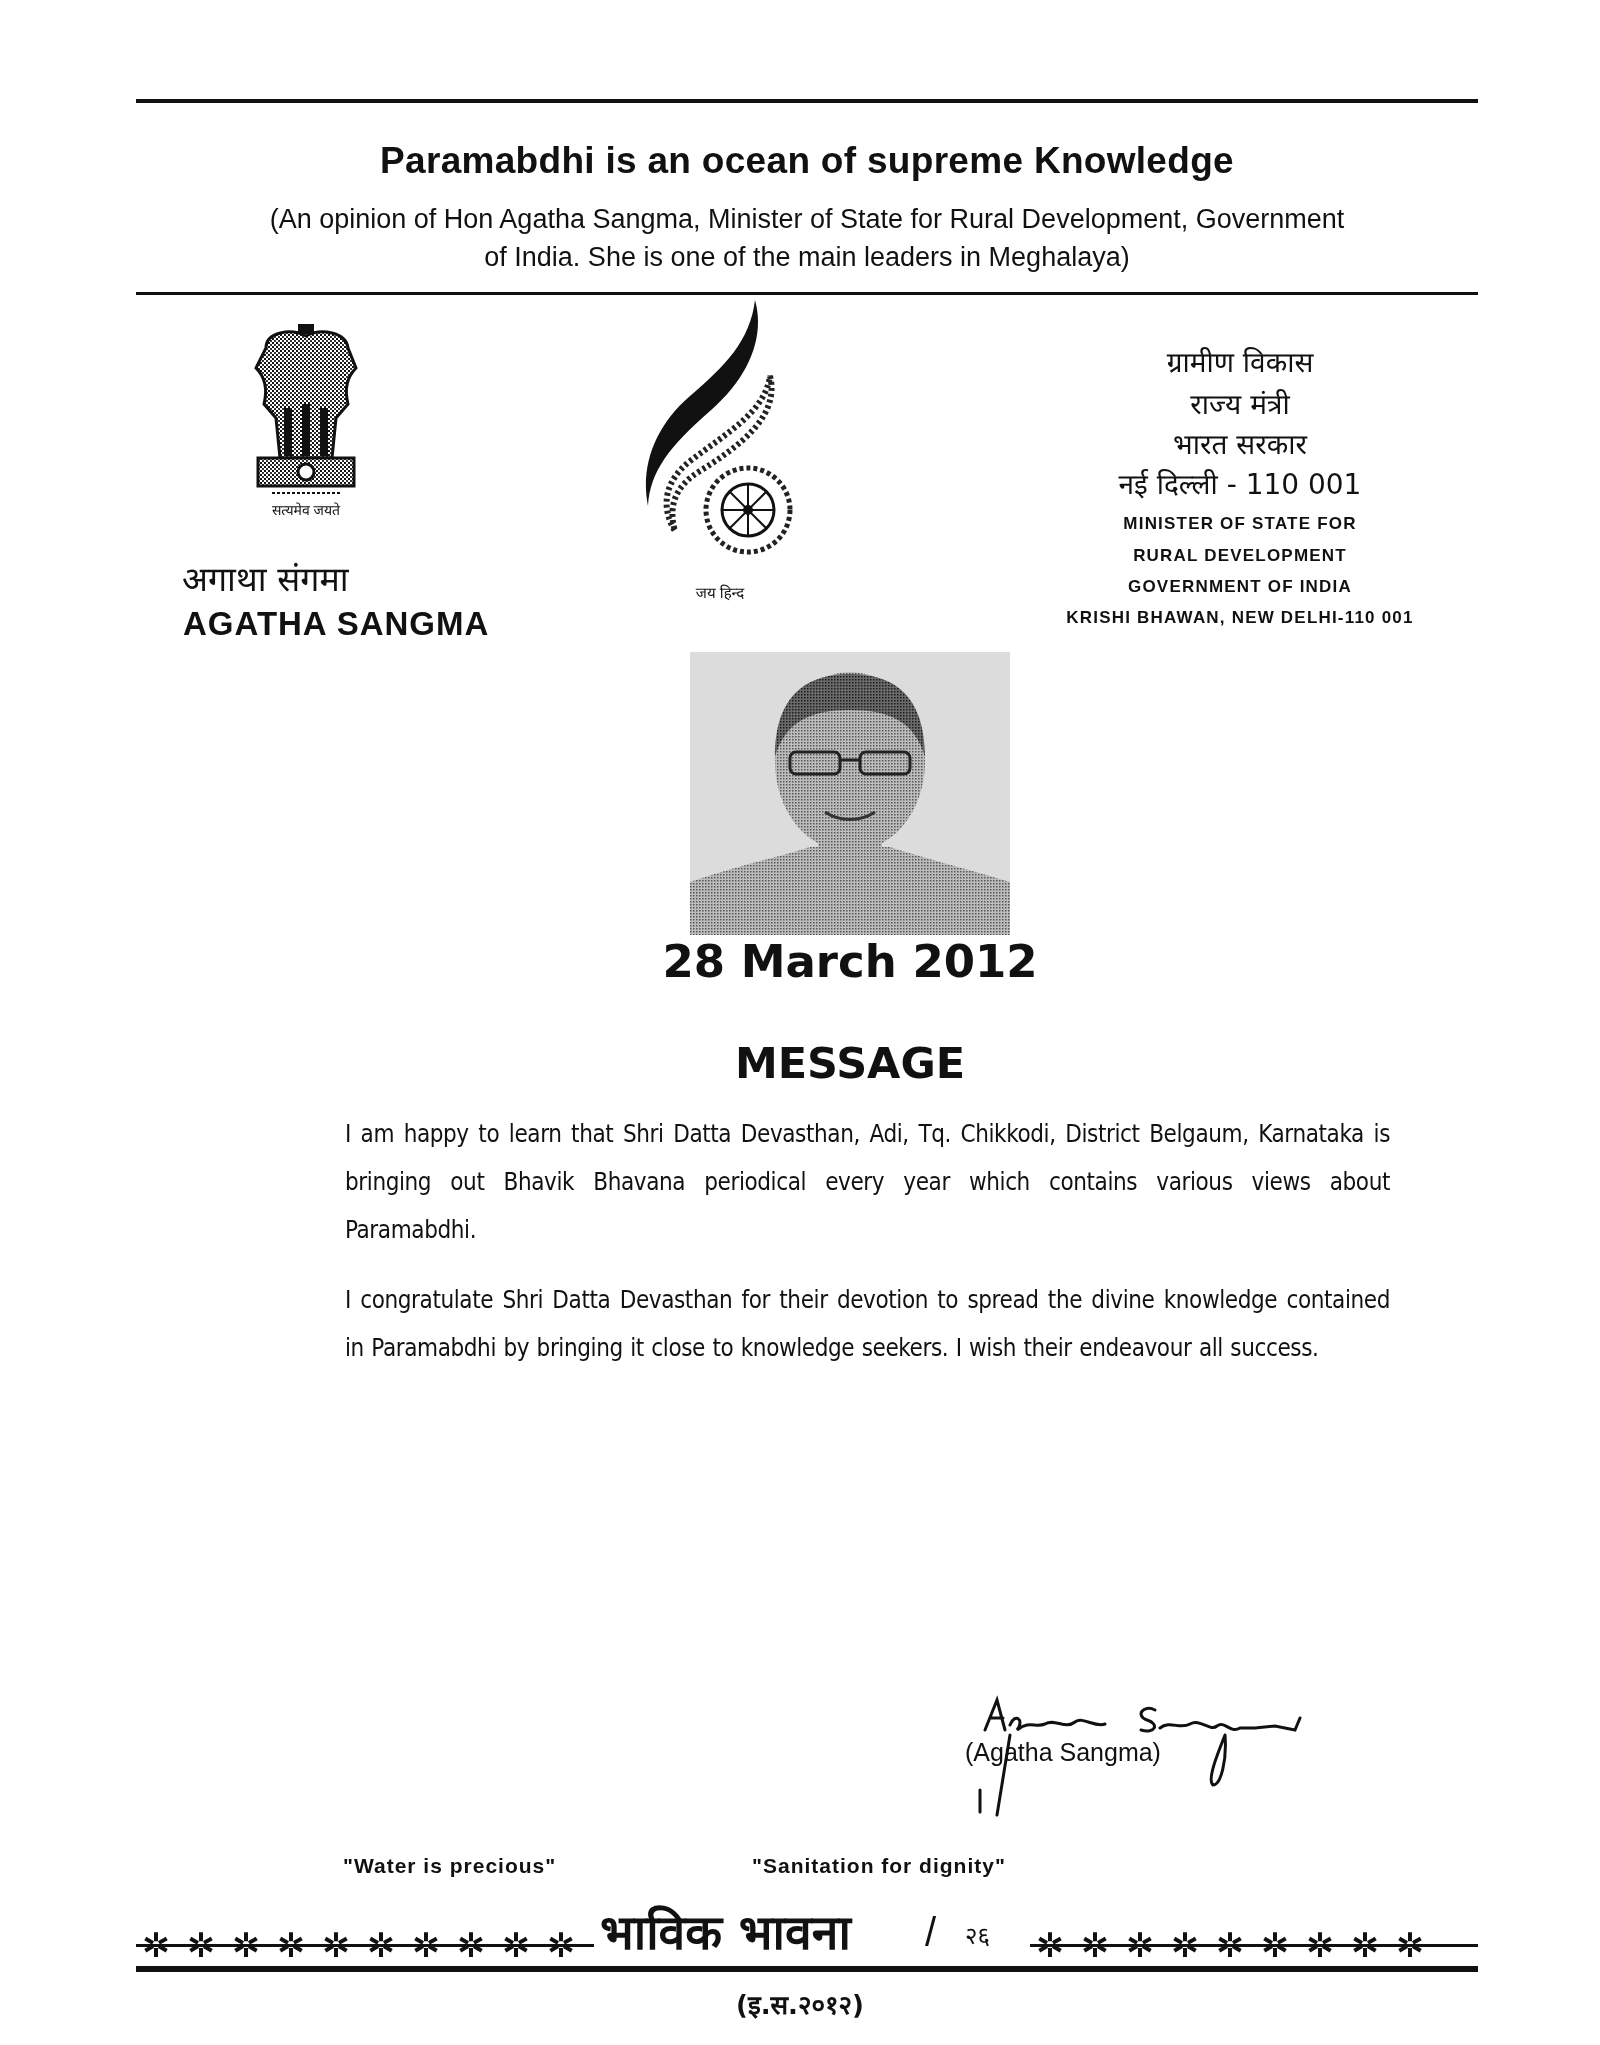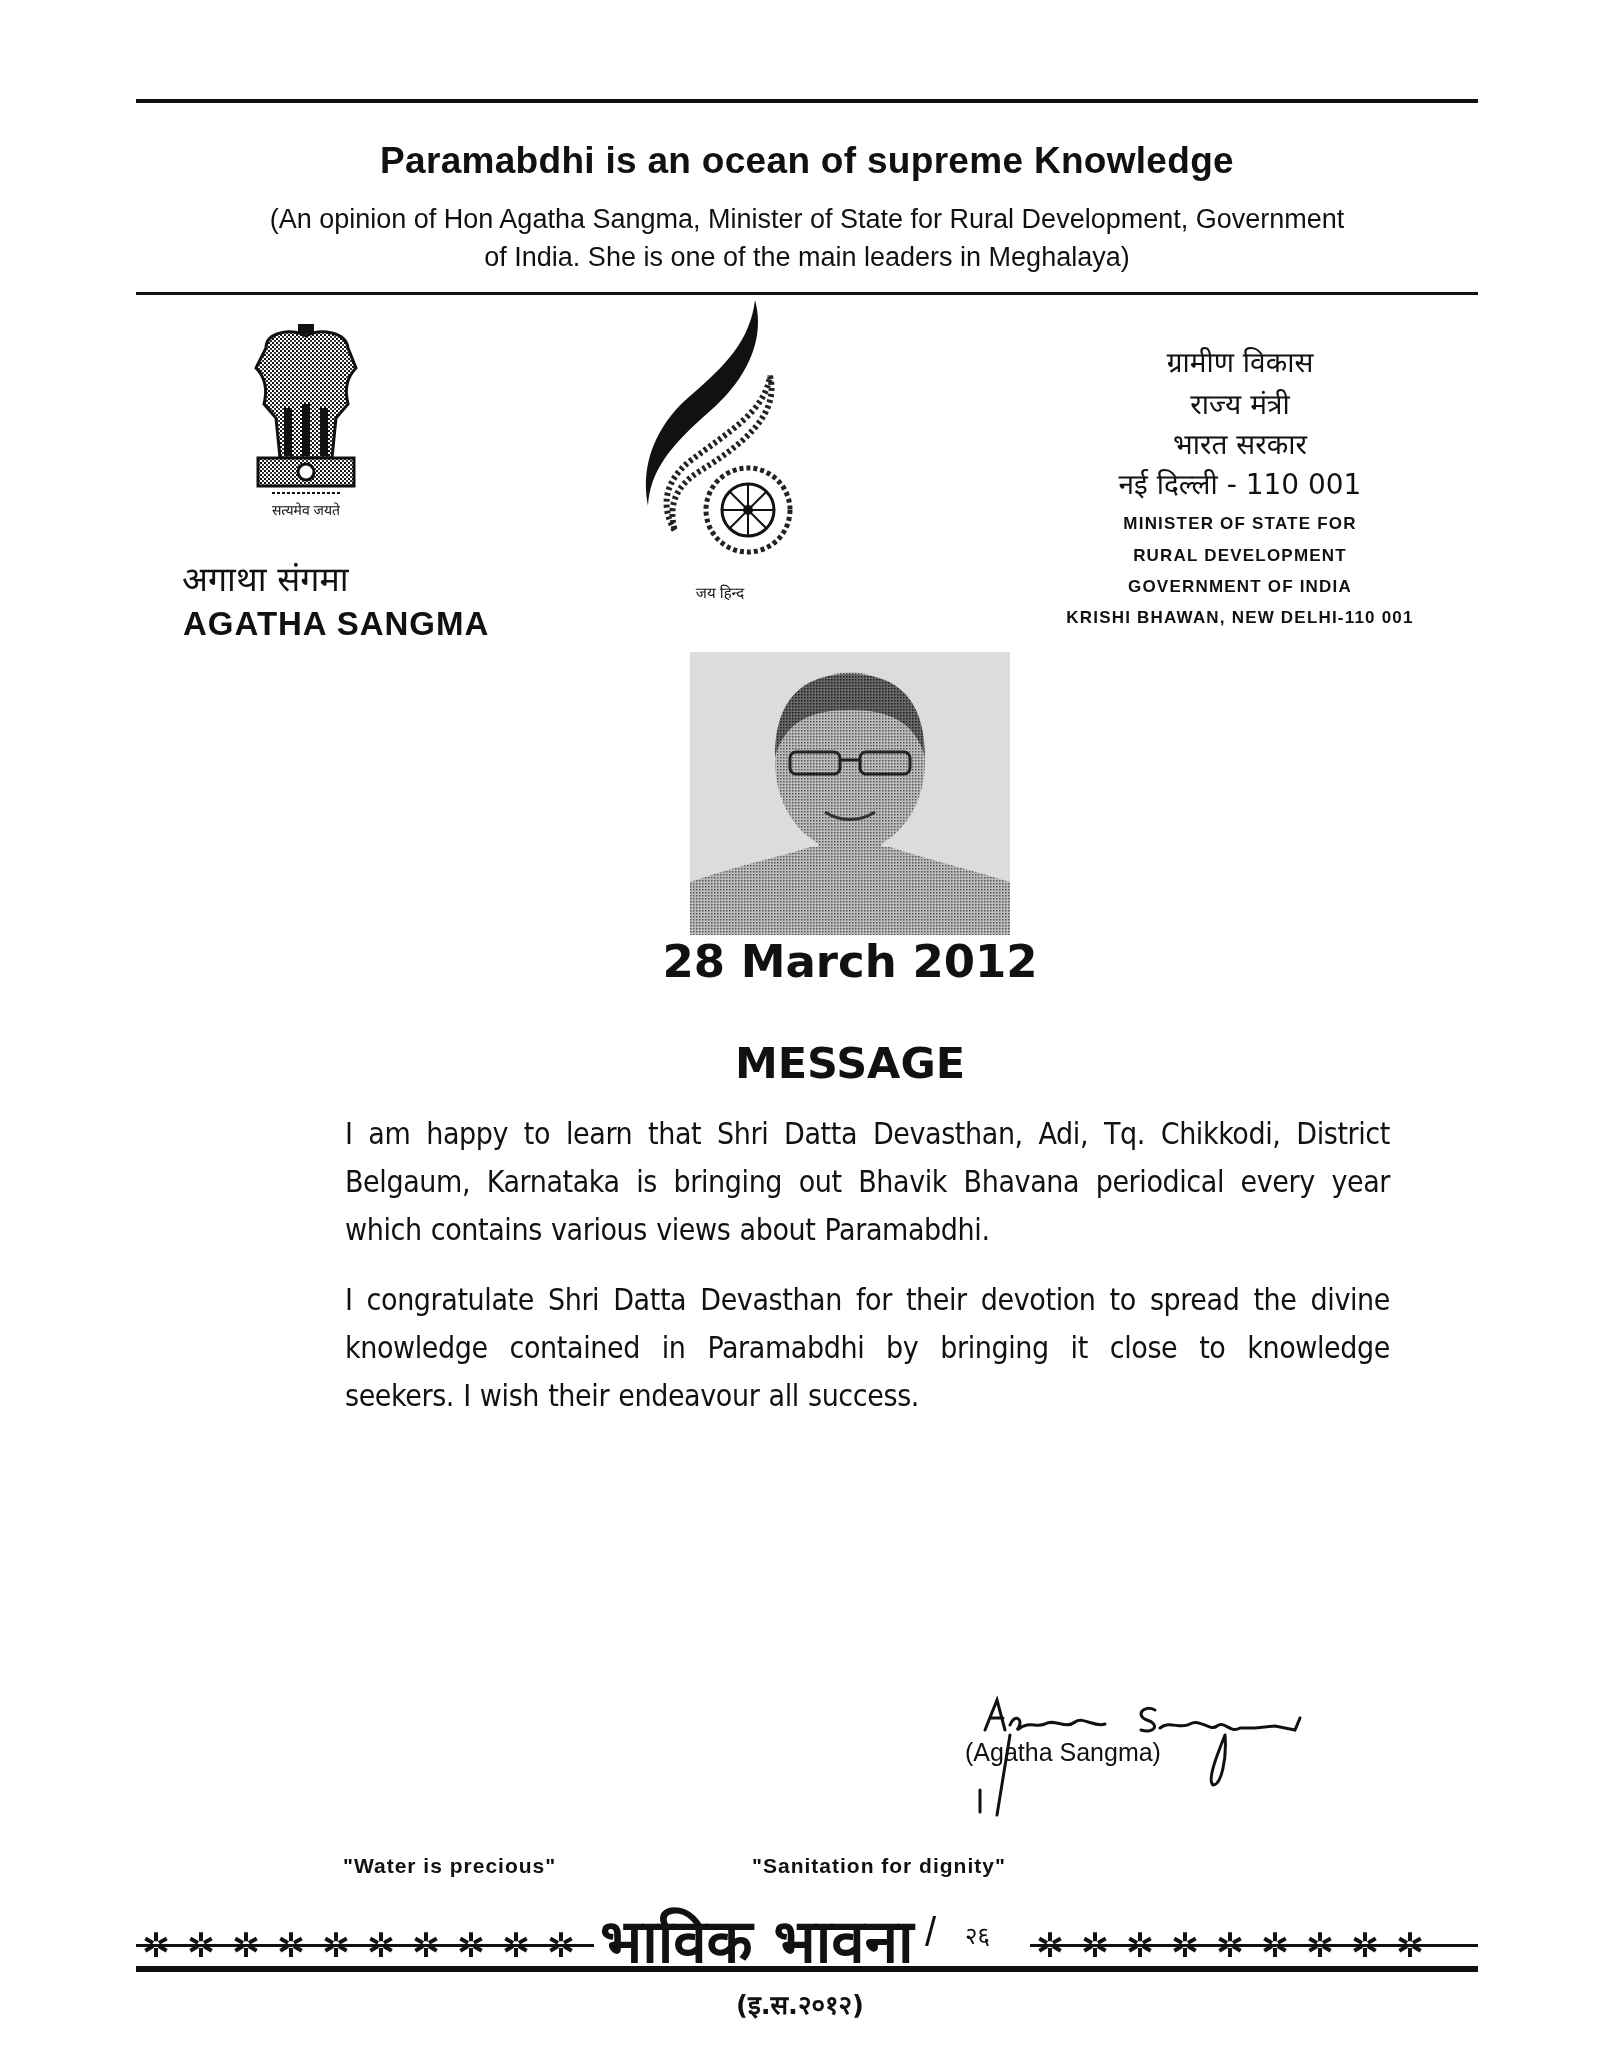--- a/index.html
+++ b/index.html
@@ -21,37 +21,37 @@
 
   .office { left: 1000px; width: 480px; text-align: center; }
   .office-hi { font-family: "DejaVu Sans", sans-serif; font-size: 28px; }
   .office-en { font-size: 17px; font-weight: bold; letter-spacing: 1.2px; }
 
   .photo { left: 690px; top: 652px; width: 320px; height: 283px; background: #d9d9d9; overflow: hidden; }
 
   #date { left: 600px; width: 500px; top: 935px; font-size: 45px; font-weight: bold; text-align: center; font-family: "DejaVu Sans", sans-serif; }
   #msg-heading { left: 600px; width: 500px; top: 1038px; font-size: 43px; font-weight: bold; text-align: center; font-family: "DejaVu Sans", sans-serif; }
 
-  .body-text { left: 345px; width: 1045px; top: 1110px; font-family: "DejaVu Sans", sans-serif; font-size: 30px; line-height: 48px; text-align: justify; font-stretch: condensed; }
+  .body-text { left: 345px; width: 1045px; top: 1110px; font-family: "DejaVu Sans", sans-serif; font-size: 24px; line-height: 48px; text-align: justify; font-stretch: condensed; }
   .body-text p { margin: 0 0 22px 0; letter-spacing: -0.4px; word-spacing: 1px; }
 
   .sign { left: 955px; top: 1690px; width: 400px; height: 130px; }
   #sig-name { left: 965px; top: 1738px; font-size: 25px; }
 
   .slogan { top: 1854px; font-size: 21px; font-weight: bold; letter-spacing: 1px; }
   #slogan-1 { left: 343px; }
   #slogan-2 { left: 752px; }
 
   .orn-row { top: 1930px; height: 30px; display: flex; align-items: center; }
   .orn-row .line { position: absolute; left: 0; right: 0; top: 14px; height: 3px; background: #111; }
   .flower { position: relative; width: 40px; height: 30px; display: inline-block; z-index: 1; font-size: 34px; line-height: 30px; text-align: center; margin-right: 5px; }
   #orn-left { left: 136px; width: 458px; }
   #orn-right { left: 1030px; width: 448px; }
 
-  #footer-title { left: 600px; top: 1898px; font-family: "DejaVu Sans", sans-serif; font-size: 60px; font-weight: bold; }
+  #footer-title { left: 600px; top: 1898px; font-family: "DejaVu Sans", sans-serif; font-size: 48px; font-weight: bold; }
   #footer-sep { left: 925px; top: 1910px; font-size: 40px; }
   #footer-page { left: 965px; top: 1918px; font-family: "DejaVu Sans", sans-serif; font-size: 24px; }
   #footer-year { left: 600px; width: 400px; top: 1986px; text-align: center; font-family: "DejaVu Sans", sans-serif; font-size: 26px; font-weight: bold; }
 </style>
 </head>
 <body>
 
 <div class="rule" style="left:136px;top:99px;width:1342px;height:4px;"></div>
 <div id="title" class="abs">Paramabdhi is an ocean of supreme Knowledge</div>
 <div id="subtitle" class="abs">

